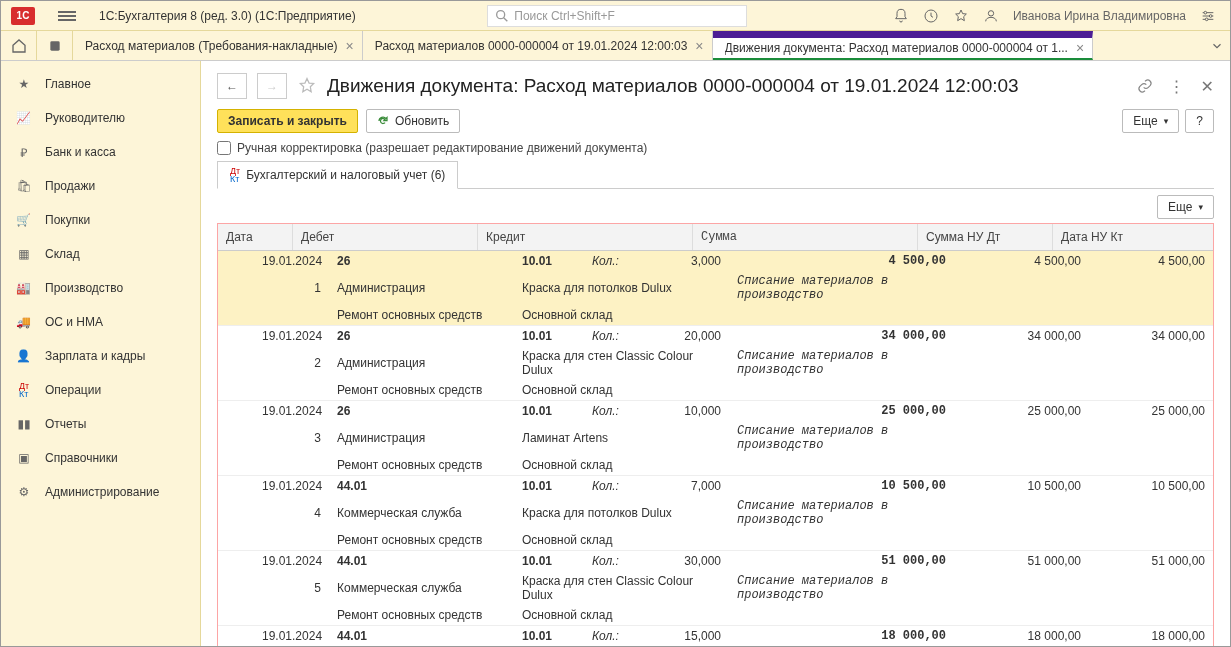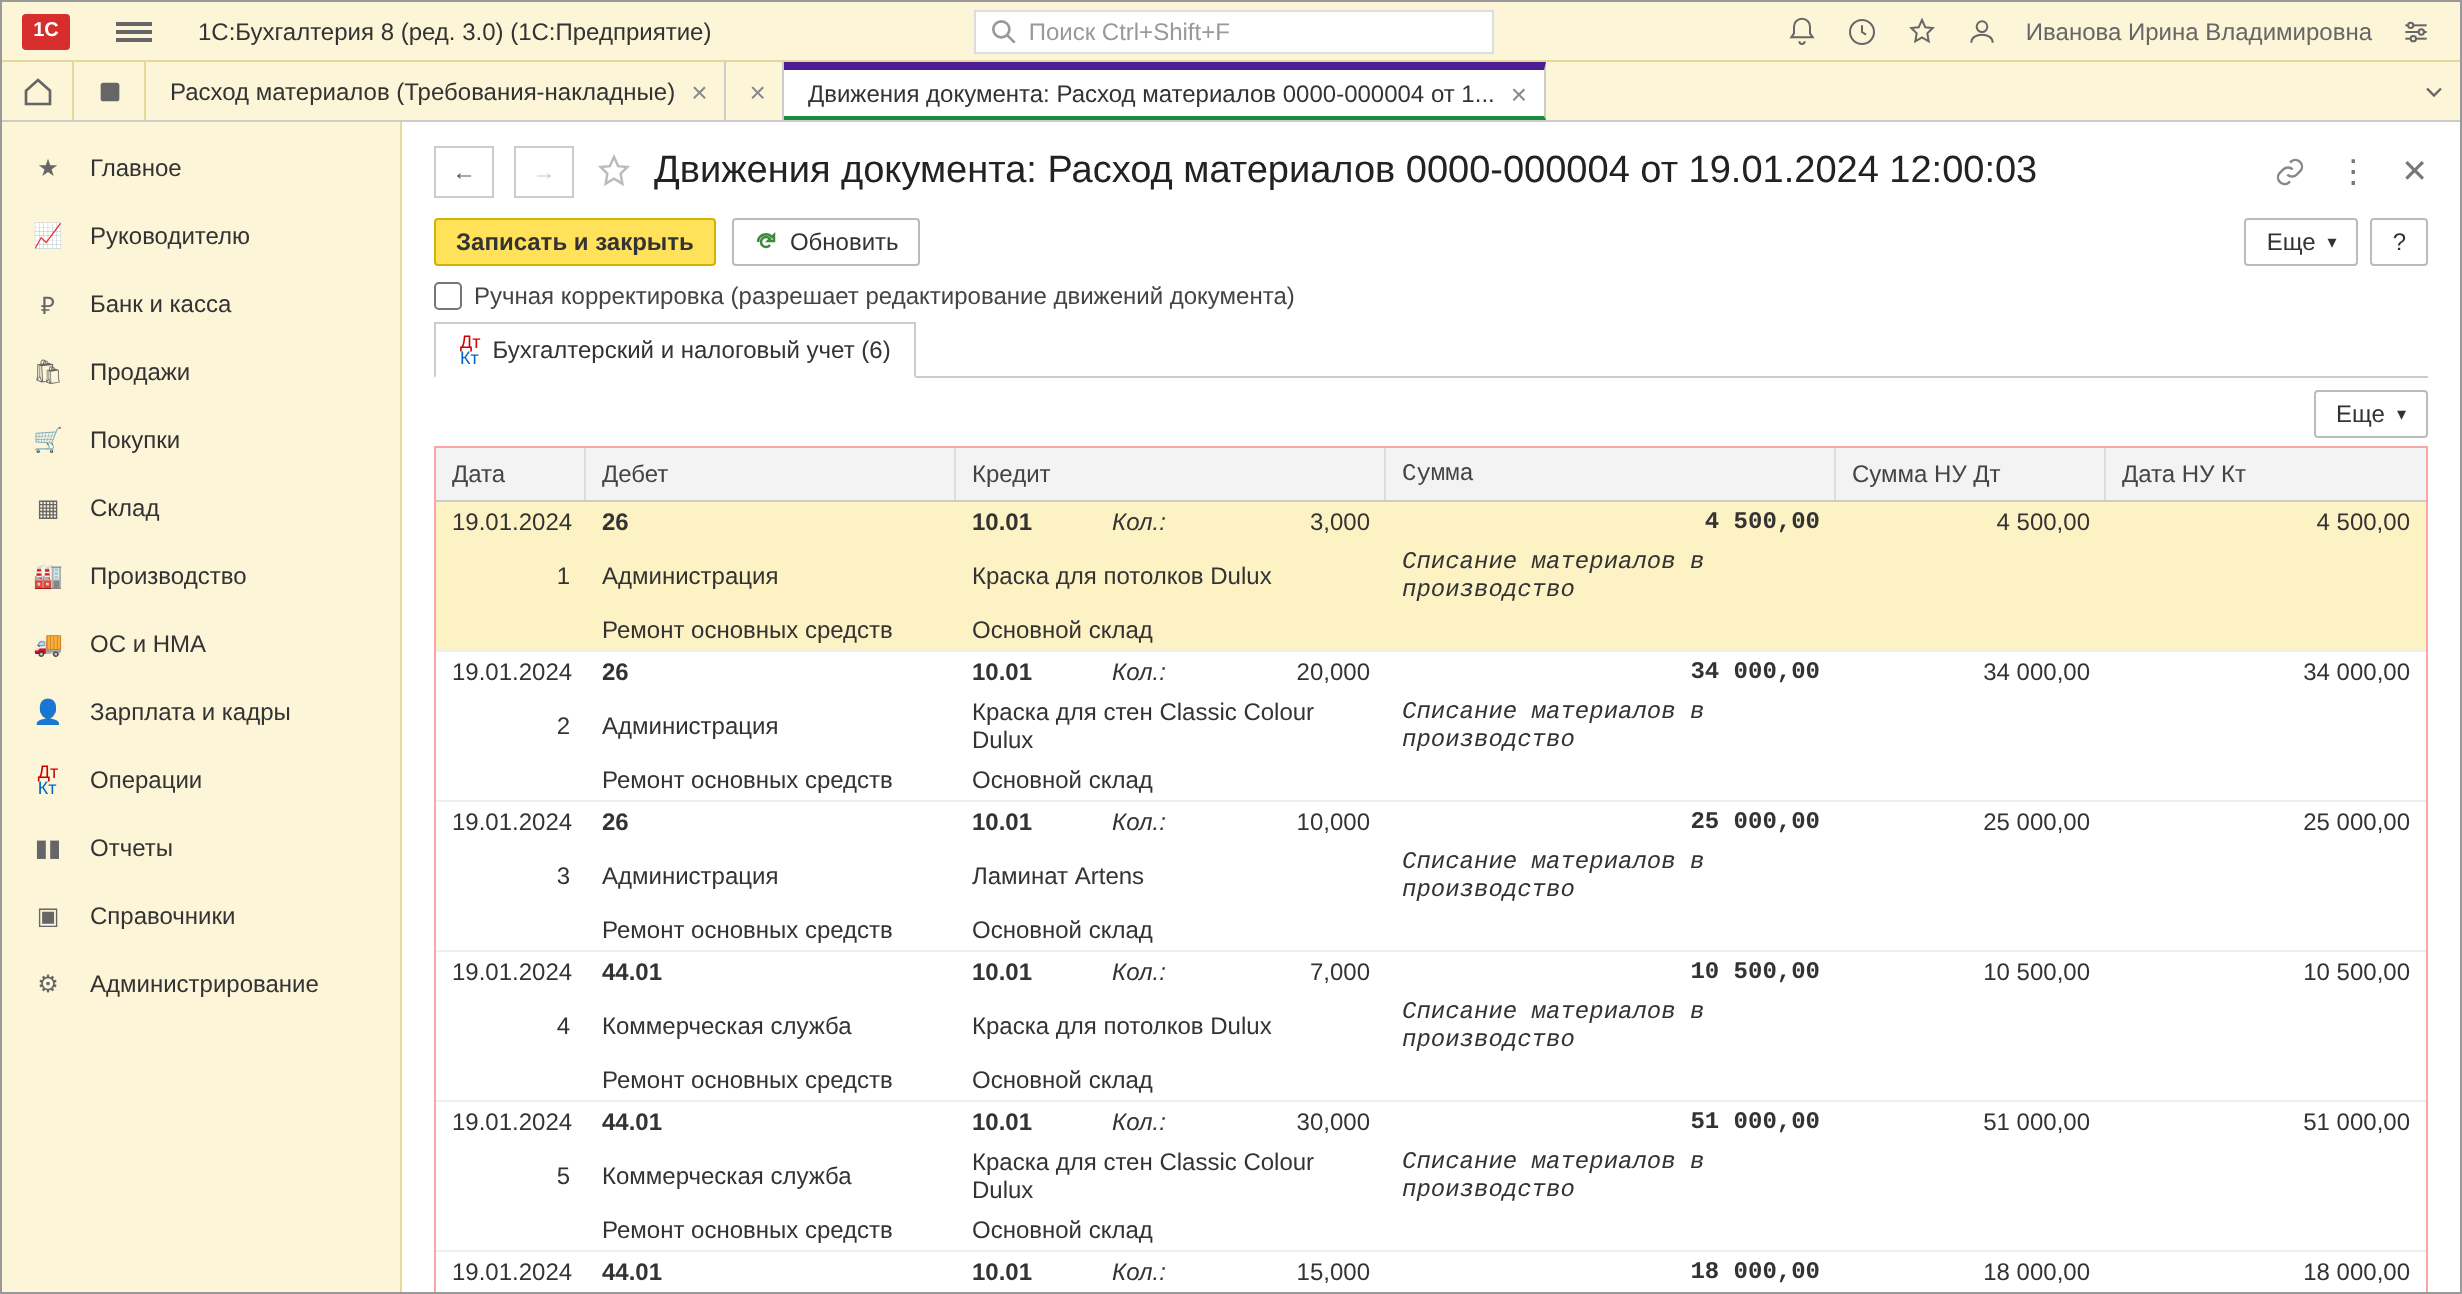--- a/index.html
+++ b/index.html
@@ -14,21 +14,21 @@
   .search-wrap { flex: 1; display:flex; justify-content:center; }
   .search { width: 260px; height: 22px; border: 1px solid #ddd; background: #fff; display:flex; align-items:center; padding:0 6px; color:#999; gap:4px;}
   .topbar-right { display: flex; align-items: center; gap: 14px; padding: 0 14px; color:#666;}
   .topbar-right svg { color:#666;}
   .topbar-icon { width:16px; height:16px; cursor:pointer;}
 
   
   .tabstrip { height: 30px; background: #fdf5d8; display: flex; align-items: stretch; border-bottom: 1px solid #ccc; }
   .tabstrip .icon-tab { width: 36px; display:flex; align-items:center; justify-content:center; border-right:1px solid #e5d89b; cursor:pointer;}
   .doc-tab { display:flex; align-items:center; padding:0 8px 0 12px; border-right:1px solid #ccc; background:#fdf5d8; cursor:pointer; gap:8px; max-width:400px; white-space:nowrap; overflow:hidden; text-overflow:ellipsis;}
-  .doc-tab.active { background:#fff; border-bottom:2px solid #1a8c3a; border-top:4px solid #4c1d95;}
+  .doc-tab.active { background:#fff; border-bottom:2px solid #1a8c3a; border-top:7px solid #4c1d95;}
   .doc-tab .tab-label { overflow:hidden; text-overflow:ellipsis; }
   .tab-close { color:#888; font-size:14px; cursor:pointer;}
   .tabstrip-end { flex:1; display:flex; justify-content:flex-end; align-items:center; padding-right:6px;}
 
   
   .main { display:flex; height: calc(647px - 62px); }
   .sidebar { width: 200px; background:#fdf5d8; border-right:1px solid #e5d89b; padding-top:6px;}
   .nav-item { display:flex; align-items:center; gap:12px; padding:9px 14px; cursor:pointer; color:#333;}
   .nav-icon { width:18px; height:16px; display:flex; align-items:center; justify-content:center; color:#666;}
 
@@ -59,21 +59,21 @@
   .grid-head{ display:flex; background:#f3f3f3; border-bottom:1px solid #ccc; font-weight:normal; color:#444;}
   .gh{ padding:6px 8px; border-right:1px solid #ddd; }
   .gh:last-child{border-right:none;}
   .c-date{width:75px;}
   .c-deb{width:185px;}
   .c-kre{width:215px;}
   .c-sum{width:225px;font-family:Liberation Mono, monospace;}
   .c-nud{width:135px; text-align:left;}
   .c-nuk{flex:1; text-align:left;}
   
-  .entry{ border-bottom:1px solid #eee;}
+  .entry{ border-bottom:1px solid #eee;padding-left:36px;}
   .entry.hl{ background:#fdf2c4;}
   .erow{ display:flex; align-items:center;}
   .erow > div{ padding:3px 8px; }
   .erow .c-date{}
   .erow .c-num{ width:75px; text-align:right; padding-right:8px;}
   .erow .c-deb{}
   .erow .c-kre-acc{width:70px;}
   .erow .c-kol-lbl{width:45px; font-style:italic;}
   .erow .c-kol-val{width:100px; text-align:right;}
   .erow .c-sum{ text-align:right; font-weight:bold;}
@@ -142,20 +142,21 @@
   <div class="icon-tab">
     <svg width="16" height="16" viewBox="0 0 24 24" fill="#666">
         <rect x="5" y="5" width="14" height="14" rx="2"></rect>
       </svg>
   </div>
   <div class="doc-tab">
     <span class="tab-label">Расход материалов (Требования-накладные)</span>
     <span class="tab-close">×</span>
   </div>
   <div class="doc-tab">
+    <span class="tab-label">Расход материалов 0000-000004 от 19.01.2024 12:00:03</span>
     <span class="tab-close">×</span>
   </div>
   <div class="doc-tab active">
     <span class="tab-label">Движения документа: Расход материалов 0000-000004 от 1...</span>
     <span class="tab-close">×</span>
   </div>
   <div class="tabstrip-end">
     <svg width="14" height="14" viewBox="0 0 24 24" fill="none" stroke="#666" stroke-width="2">
         <path d="M6 9l6 6 6-6"></path>
       </svg>

